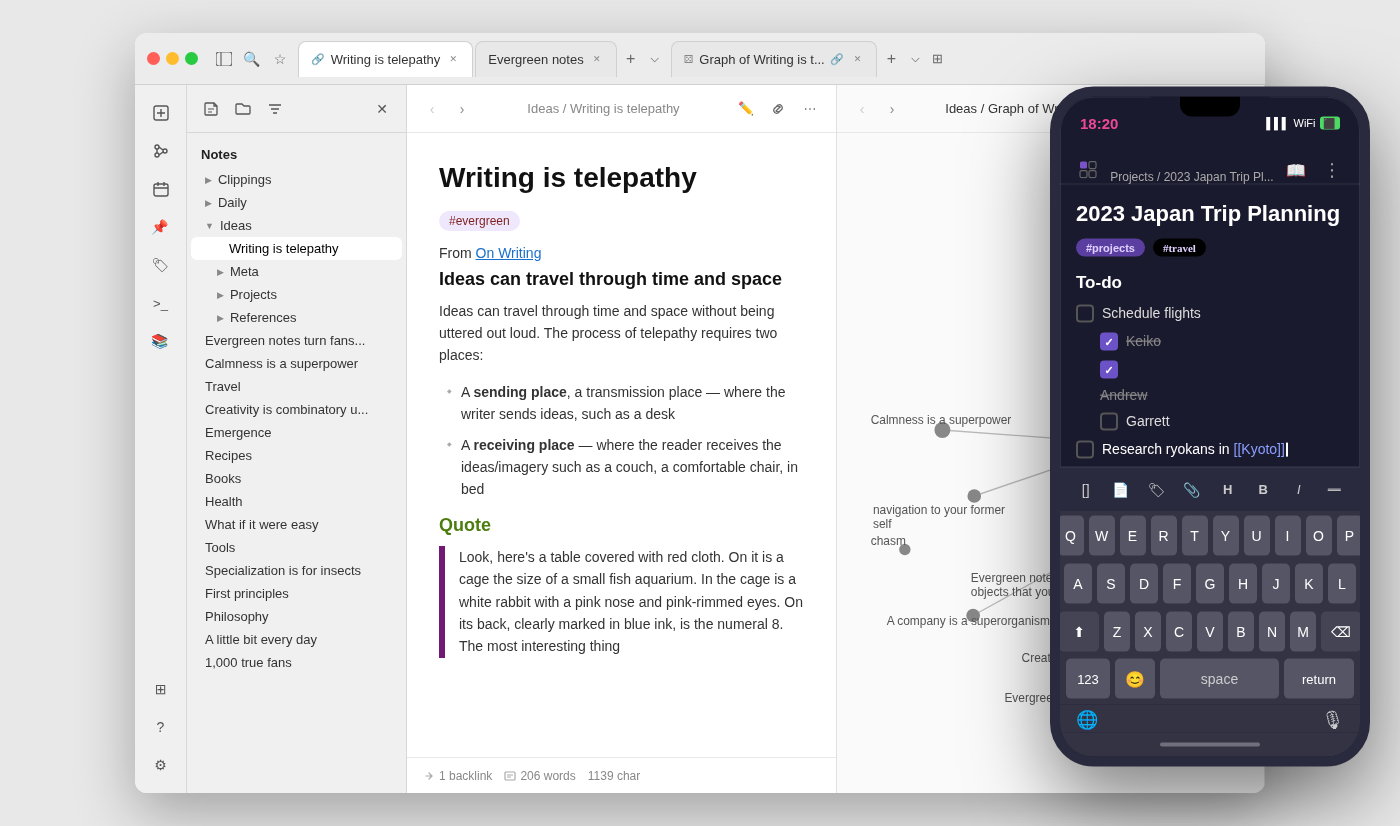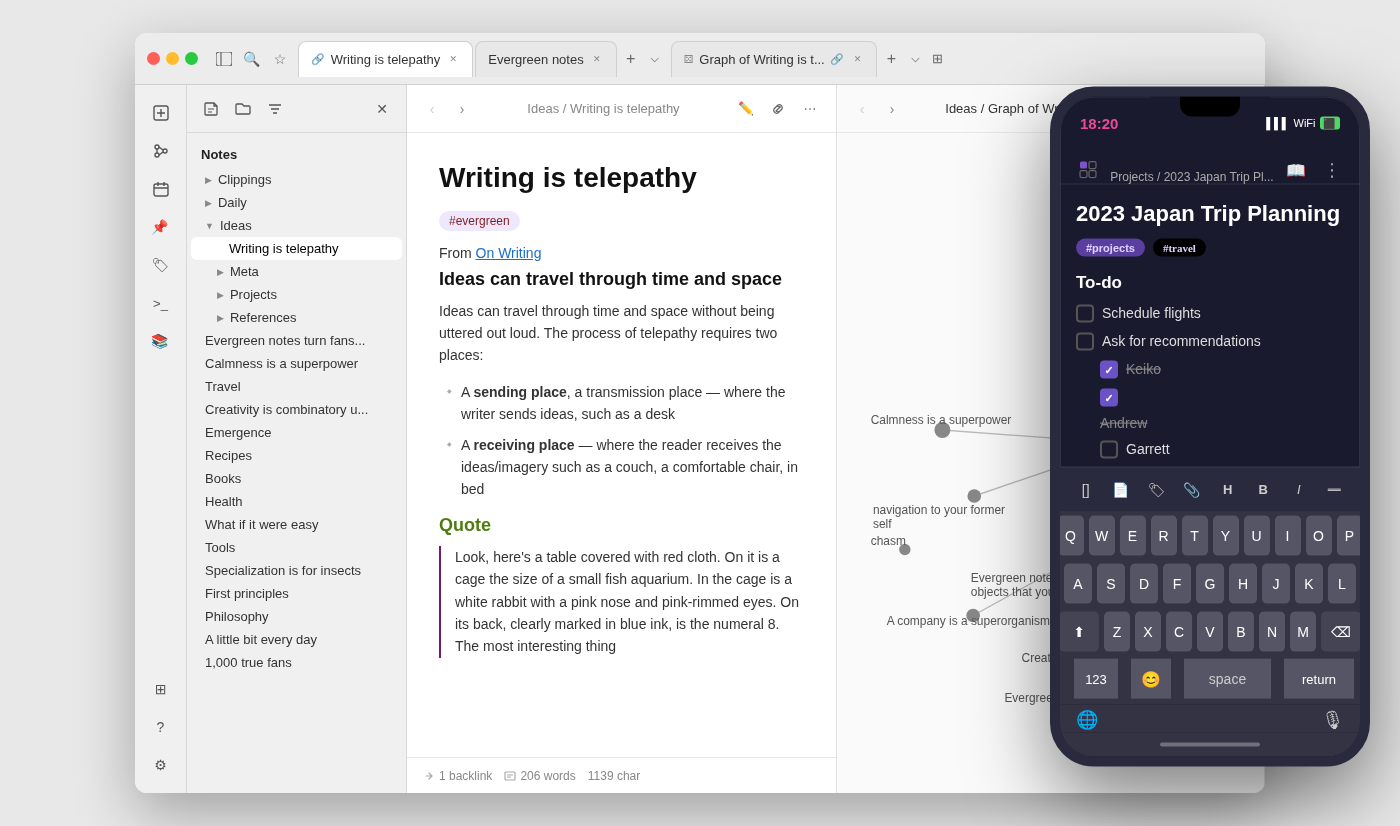--- a/index.html
+++ b/index.html
@@ -301,21 +301,21 @@
     }
     .note-ul li b { font-weight: 700; }
     .note-h3 {
       font-size: 18px;
       font-weight: 700;
       color: #4d7c0f;
       margin-bottom: 10px;
       margin-top: 4px;
     }
     .note-quote {
-      border-left: 2px solid #701a75;
+      border-left: 6px solid #701a75;
       padding-left: 14px;
       font-size: 14px;
       color: #333;
       line-height: 1.6;
     }
 
     .note-footer {
       height: 36px;
       border-top: 1px solid #e8e8e8;
       display: flex;
@@ -597,28 +597,27 @@
     .kb-bottom-row {
       display: flex;
       justify-content: space-between;
       align-items: center;
       padding: 4px 6px 6px;
       gap: 5px;
     }
     .kb-bottom-key {
       height: 40px;
       background: #555566;
-      border-radius: 0;
+      border-radius: 5px;
       display: flex;
       align-items: center;
       justify-content: center;
       color: #fff;
       font-size: 13px;
       cursor: pointer;
-      margin-left: 8px;
     }
     .phone-home-indicator {
       height: 24px;
       display: flex;
       align-items: center;
       justify-content: center;
       background: #333344;
     }
     .home-bar {
       width: 100px;
@@ -1012,24 +1011,20 @@
       <span class="phone-tag tag-travel">#travel</span>
     </div>
     <div class="phone-section-title">To-do</div>
     <div class="phone-checklist">
 
       <div class="phone-check-item">
         <div class="phone-checkbox"></div>
         <span>Schedule flights</span>
       </div>
 
-      <div class="phone-check-item">
-        <div class="phone-checkbox"></div>
-        <span>Ask for recommendations</span>
-      </div>
 
       <div class="phone-check-item strikethrough" style="padding-left:24px;">
         <div class="phone-checkbox checked"></div>
         <span>Keiko</span>
       </div>
 
       <div class="phone-check-item strikethrough" style="padding-left:24px;flex-direction:column;">
         <div class="phone-checkbox checked"></div>
         <span>Andrew</span>
       </div>

